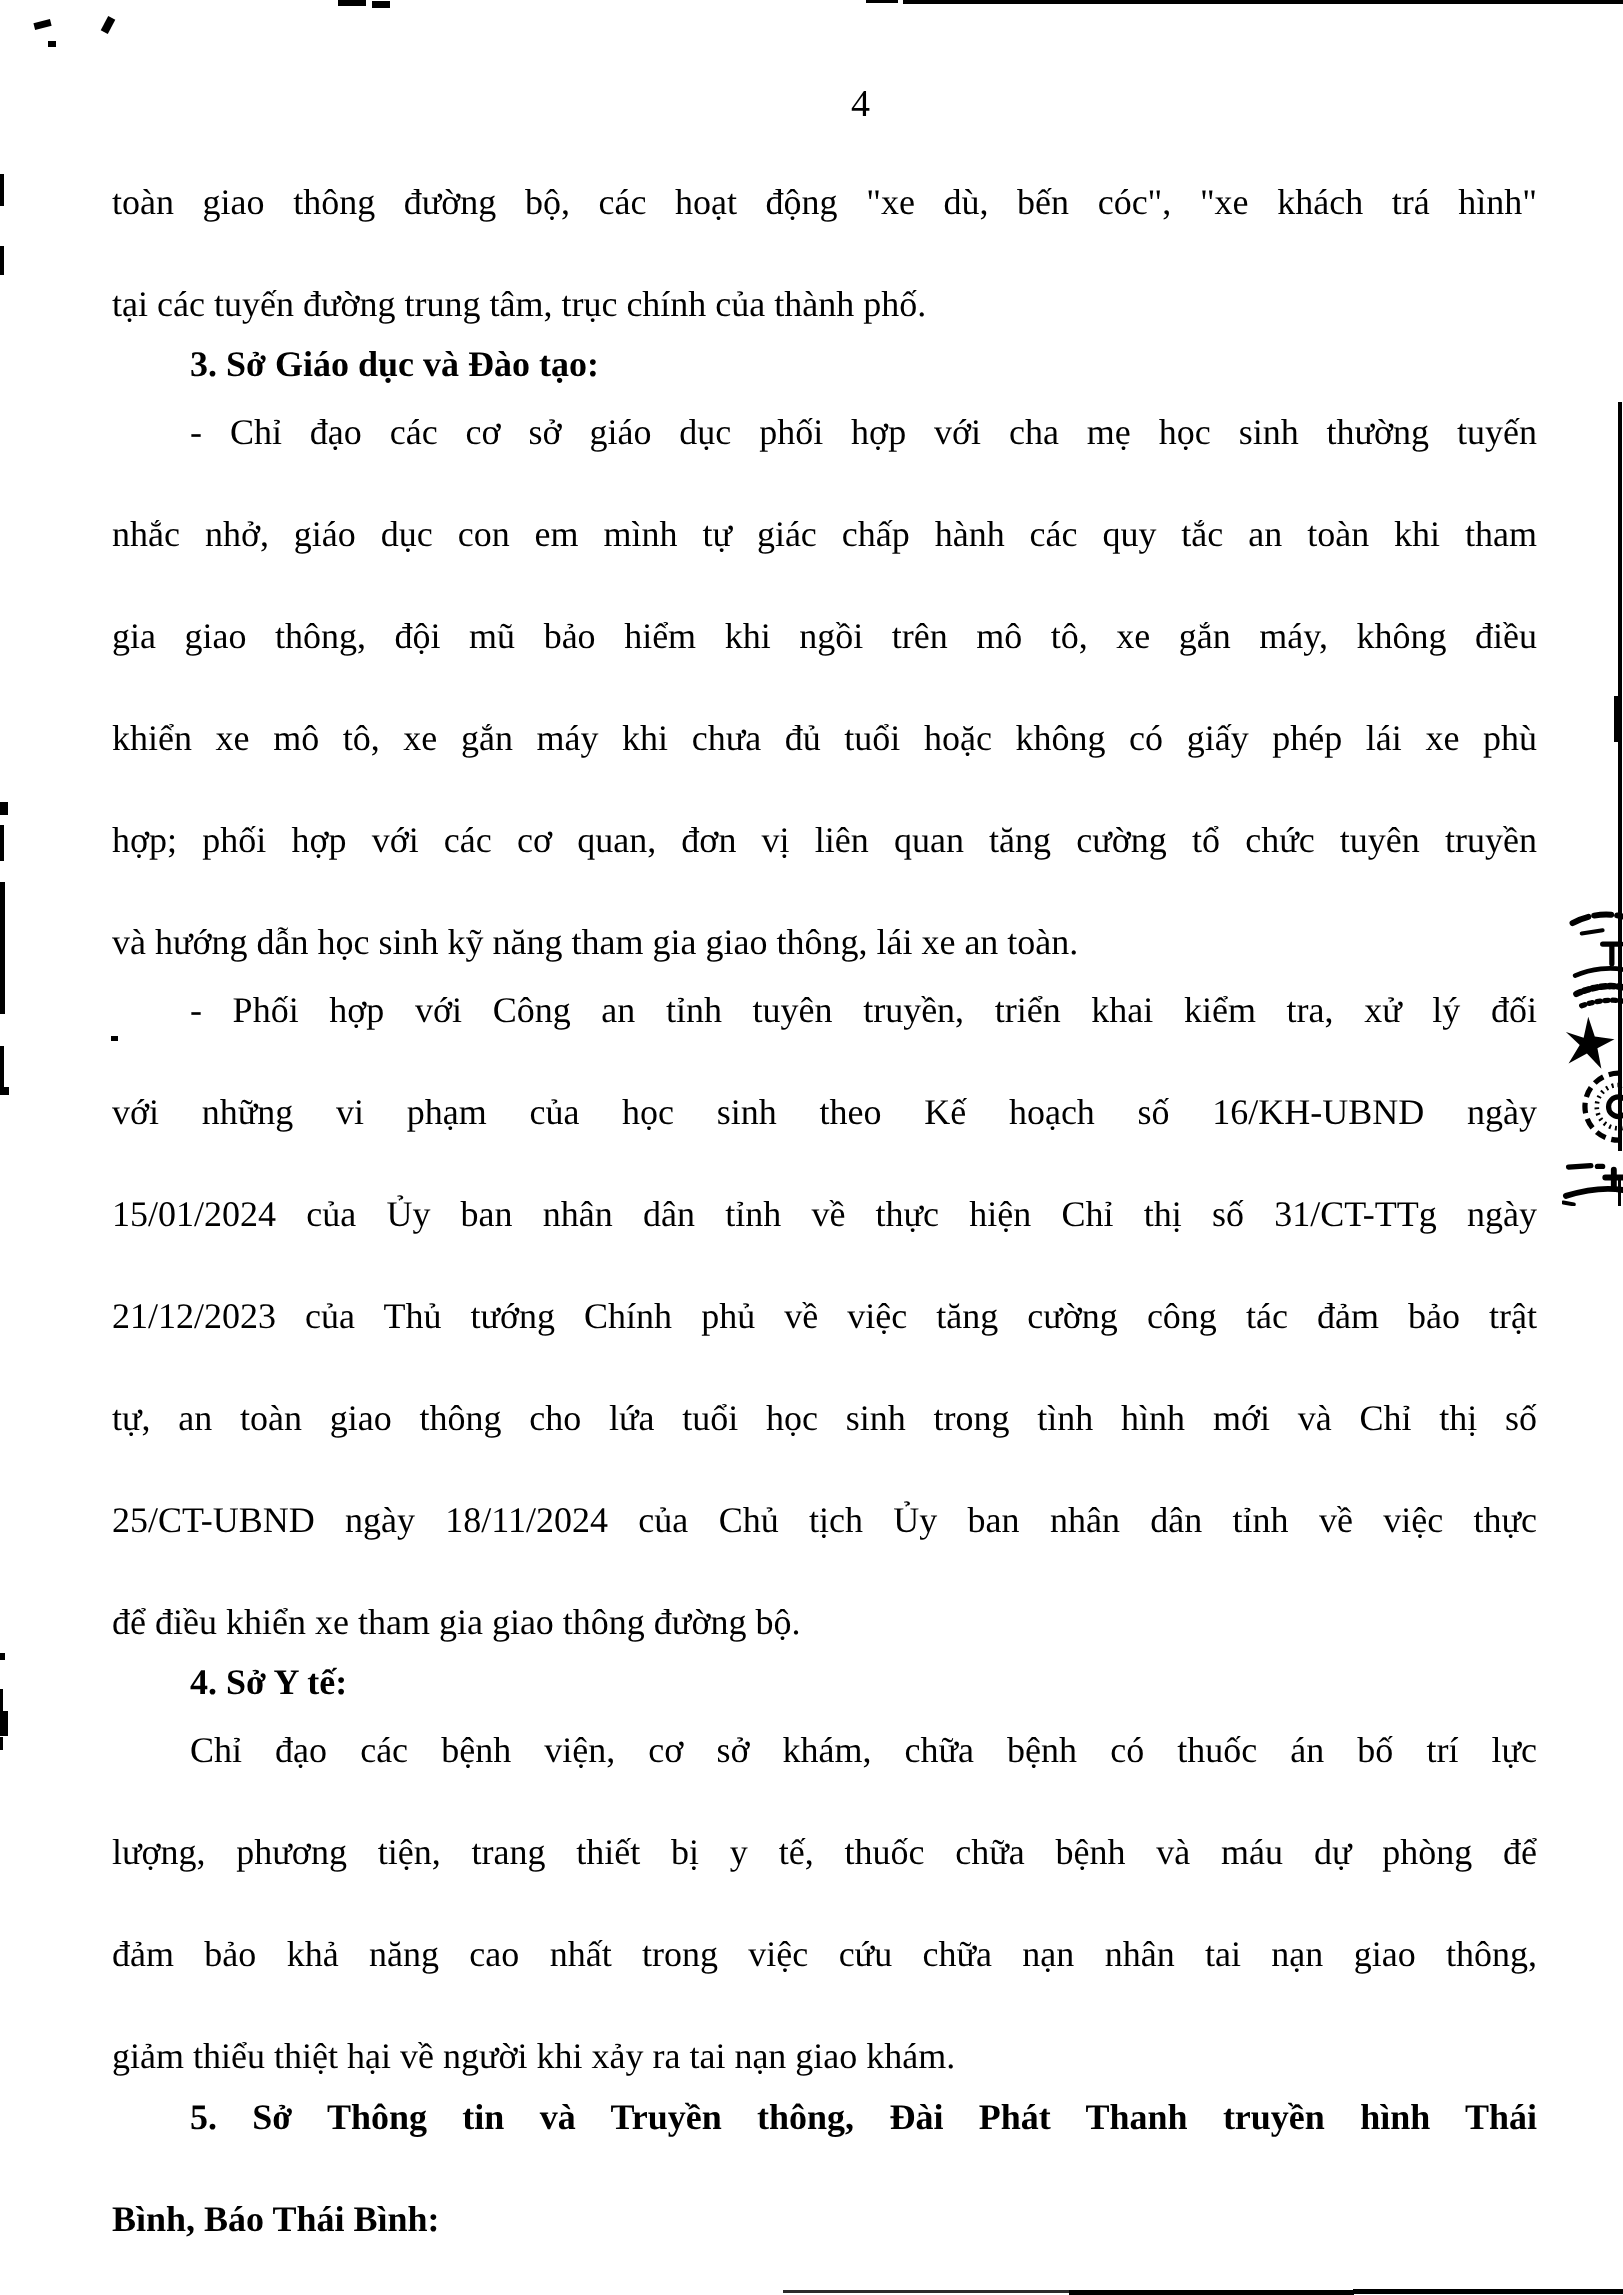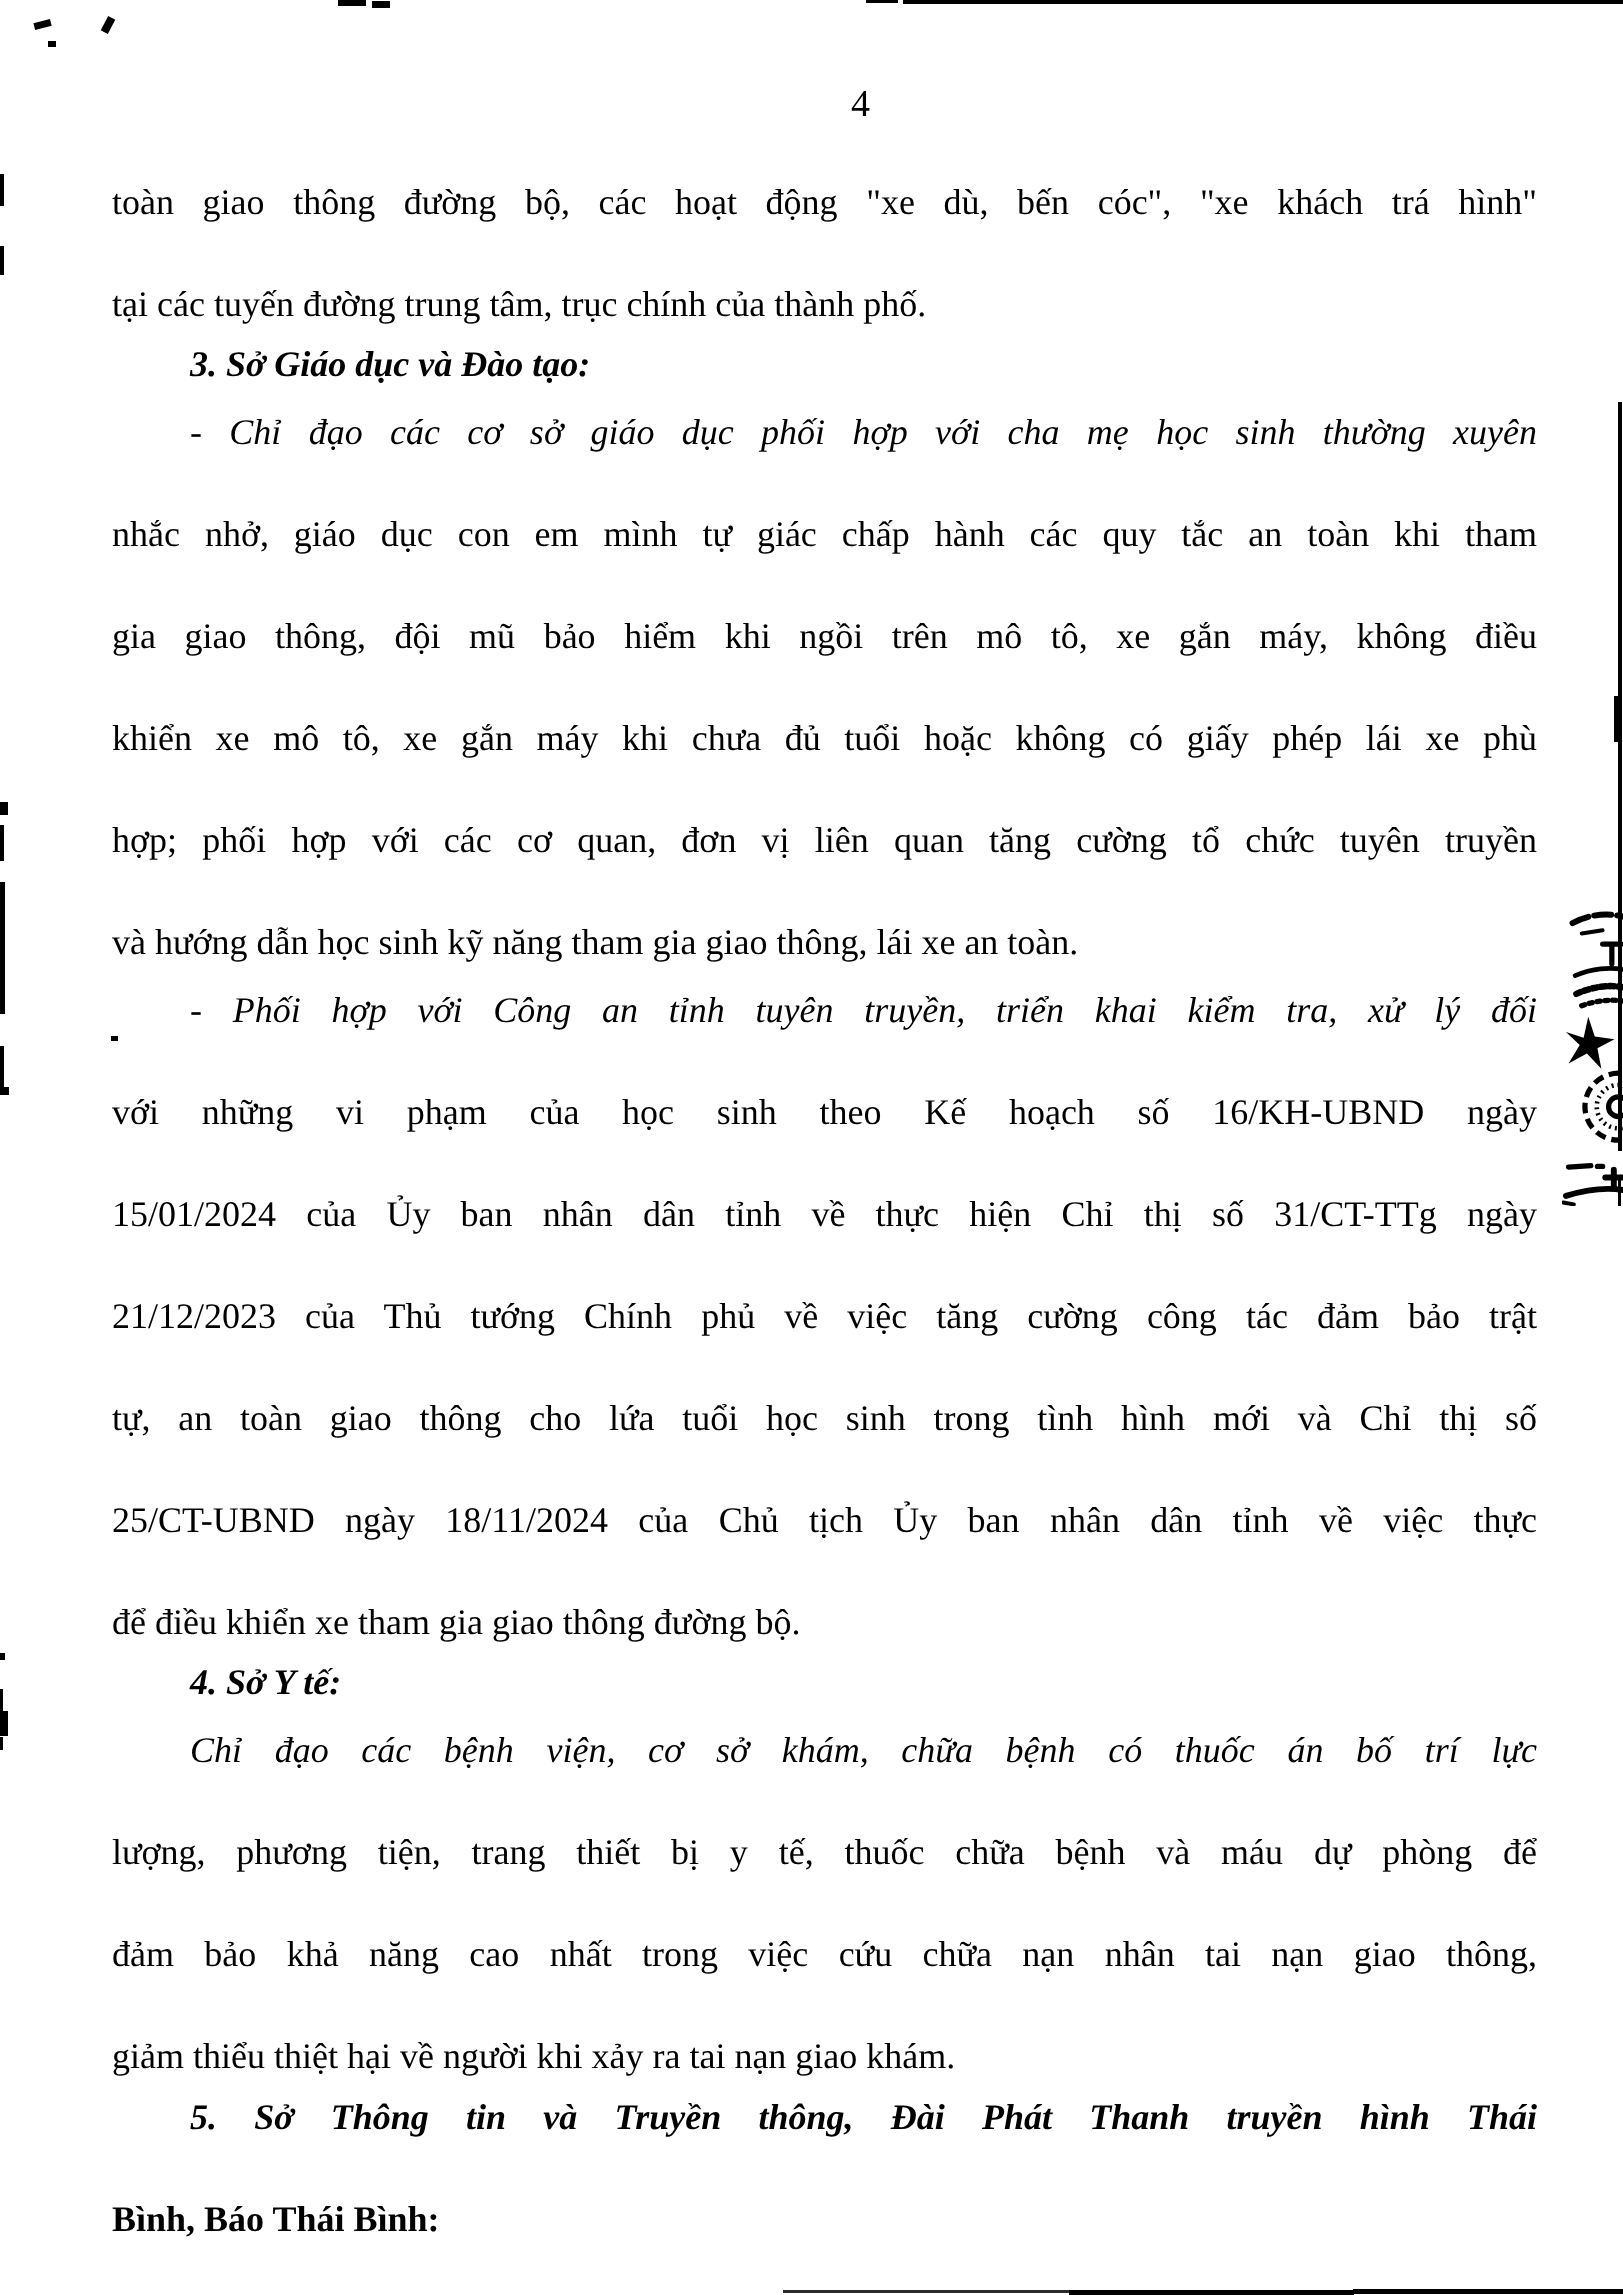--- a/index.html
+++ b/index.html
@@ -17,21 +17,21 @@
   .doc{
     position:absolute;left:112px;top:160px;width:1425px;
     font-size:36px;line-height:51px;color:#000;
     text-rendering:geometricPrecision;
   }
   .block{margin:0;}
   .block.para{margin-top:17px;}
   .block.heading{margin-top:9.2px;font-weight:bold;}
   .line{text-align:justify;white-space:normal;}
   .line.j::after{content:"";display:inline-block;width:100%;height:0;}
-  .line.indent{text-indent:78px;font-style:italic;}
+  .line.indent{text-indent:78px;}
   
   .art{position:absolute;background:#000;}
   .gray{background:#2b2b2b;}
   .rot1{transform:rotate(-14deg);}
   .rot2{transform:rotate(28deg);}
   .seal{position:absolute;left:1562px;top:909px;width:61px;height:297px;}
 </style>
 </head>
 <body>
 
@@ -39,21 +39,21 @@
 
 <div class="doc">
     <div class="block para">
       <div class="line j">toàn giao thông đường bộ, các hoạt động "xe dù, bến cóc", "xe khách trá hình"</div>
       <div class="line">tại các tuyến đường trung tâm, trục chính của thành phố.</div>
     </div>
     <div class="block heading">
       <div class="line indent">3. Sở Giáo dục và Đào tạo:</div>
     </div>
     <div class="block para">
-      <div class="line j indent">- Chỉ đạo các cơ sở giáo dục phối hợp với cha mẹ học sinh thường xuyên</div>
+      <div class="line j indent">- Chỉ đạo các cơ sở giáo dục phối hợp với cha mẹ học sinh thường tuyến</div>
       <div class="line j">nhắc nhở, giáo dục con em mình tự giác chấp hành các quy tắc an toàn khi tham</div>
       <div class="line j">gia giao thông, đội mũ bảo hiểm khi ngồi trên mô tô, xe gắn máy, không điều</div>
       <div class="line j">khiển xe mô tô, xe gắn máy khi chưa đủ tuổi hoặc không có giấy phép lái xe phù</div>
       <div class="line j">hợp; phối hợp với các cơ quan, đơn vị liên quan tăng cường tổ chức tuyên truyền</div>
       <div class="line">và hướng dẫn học sinh kỹ năng tham gia giao thông, lái xe an toàn.</div>
     </div>
     <div class="block para">
       <div class="line j indent">- Phối hợp với Công an tỉnh tuyên truyền, triển khai kiểm tra, xử lý đối</div>
       <div class="line j">với những vi phạm của học sinh theo Kế hoạch số 16/KH-UBND ngày</div>
       <div class="line j">15/01/2024 của Ủy ban nhân dân tỉnh về thực hiện Chỉ thị số 31/CT-TTg ngày</div>

